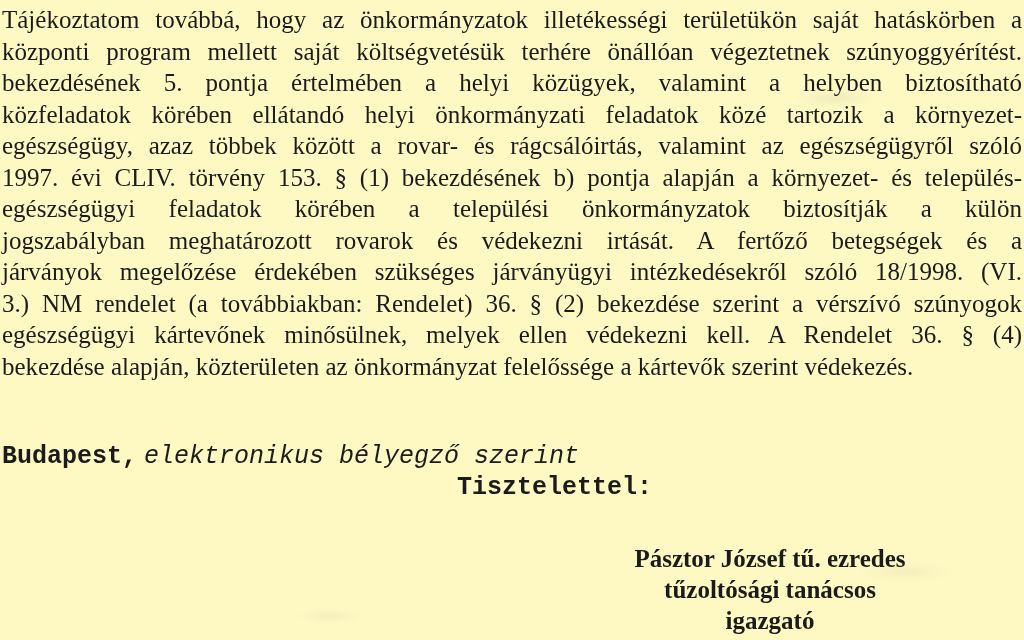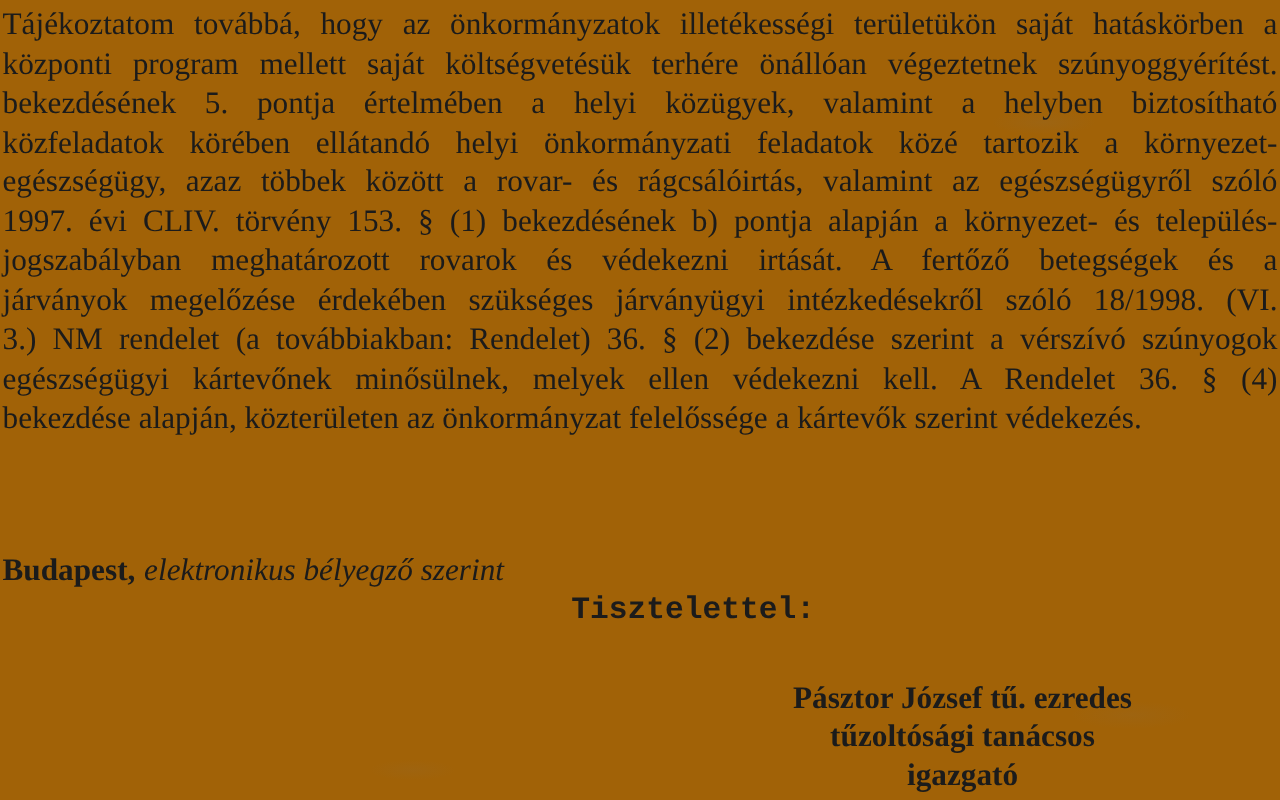--- a/index.html
+++ b/index.html
@@ -6,21 +6,21 @@
     margin: 0;
     padding: 0;
     width: 1024px;
     height: 640px;
     overflow: hidden;
   }
   .page {
     position: relative;
     width: 1024px;
     height: 640px;
-    background: #a16207;
+    background: #fef9c3;
     font-family: "Liberation Serif", "DejaVu Serif", serif;
     color: #1b1b1b;
   }
   
   .page::before {
     content: "";
     position: absolute;
     inset: 0;
     background:
       radial-gradient(ellipse 60px 14px at 835px 98px, rgba(120,120,120,0.10), transparent 70%),
@@ -43,20 +43,21 @@
   }
   .p-line.last-line {
     text-align-last: left;
   }
   .date-line {
     position: absolute;
     top: 441px;
     left: 2px;
     font-size: 25px;
     line-height: 31px;
+    font-family: Liberation Mono, monospace;
   }
   .date-city {
     font-weight: bold;
   }
   .date-method {
     font-style: italic;
     margin-left: 7px;
   }
   .closing-line {
     position: absolute;
@@ -83,20 +84,21 @@
 
 <div class="page">
 
   <div class="body-text">
     <div class="p-line">Tájékoztatom továbbá, hogy az önkormányzatok illetékességi területükön saját hatáskörben a</div>
     <div class="p-line">központi program mellett saját költségvetésük terhére önállóan végeztetnek szúnyoggyérítést.</div>
     <div class="p-line">bekezdésének 5. pontja értelmében a helyi közügyek, valamint a helyben biztosítható</div>
     <div class="p-line">közfeladatok körében ellátandó helyi önkormányzati feladatok közé tartozik a környezet-</div>
     <div class="p-line">egészségügy, azaz többek között a rovar- és rágcsálóirtás, valamint az egészségügyről szóló</div>
     <div class="p-line">1997. évi CLIV. törvény 153. § (1) bekezdésének b) pontja alapján a környezet- és település-</div>
+    <div class="p-line">egészségügyi feladatok körében a települési önkormányzatok biztosítják a külön</div>
     <div class="p-line">jogszabályban meghatározott rovarok és védekezni irtását. A fertőző betegségek és a</div>
     <div class="p-line">járványok megelőzése érdekében szükséges járványügyi intézkedésekről szóló 18/1998. (VI.</div>
     <div class="p-line">3.) NM rendelet (a továbbiakban: Rendelet) 36. § (2) bekezdése szerint a vérszívó szúnyogok</div>
     <div class="p-line">egészségügyi kártevőnek minősülnek, melyek ellen védekezni kell. A Rendelet 36. § (4)</div>
     <div class="p-line last-line">bekezdése alapján, közterületen az önkormányzat felelőssége a kártevők szerint védekezés.</div>
   </div>
 
   <div class="date-line">
     <span class="date-city">Budapest,</span><span class="date-method">elektronikus bélyegző szerint</span>
   </div>

